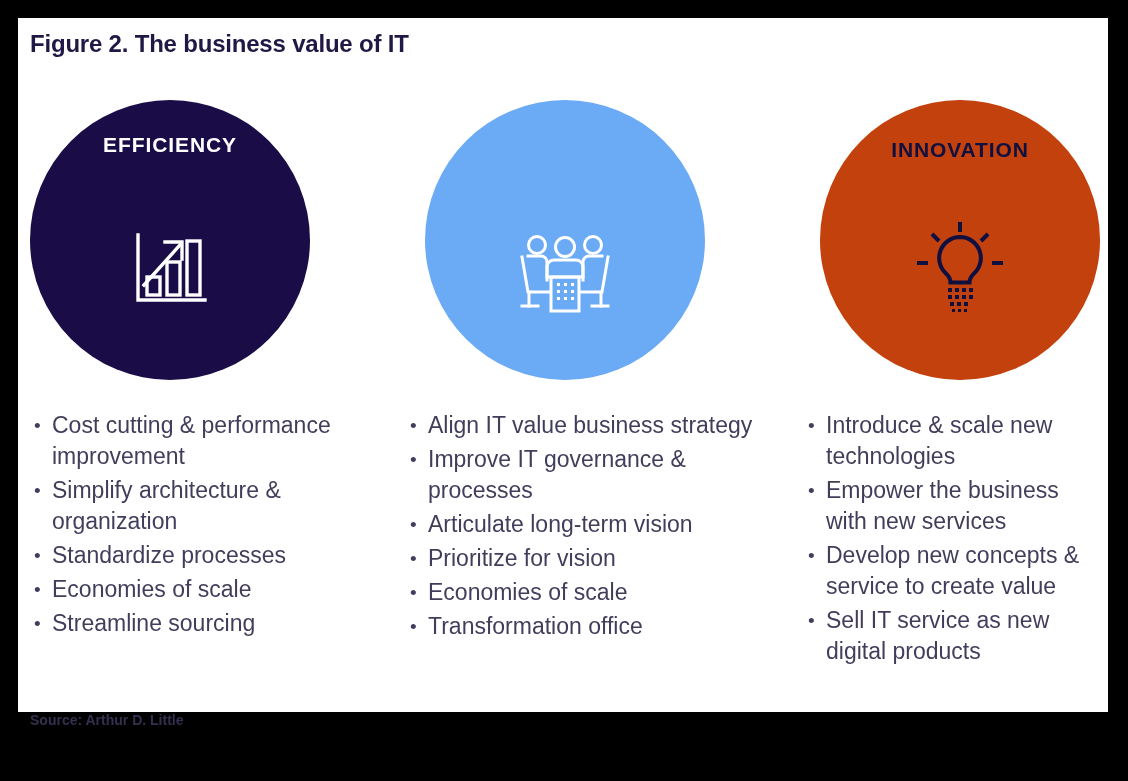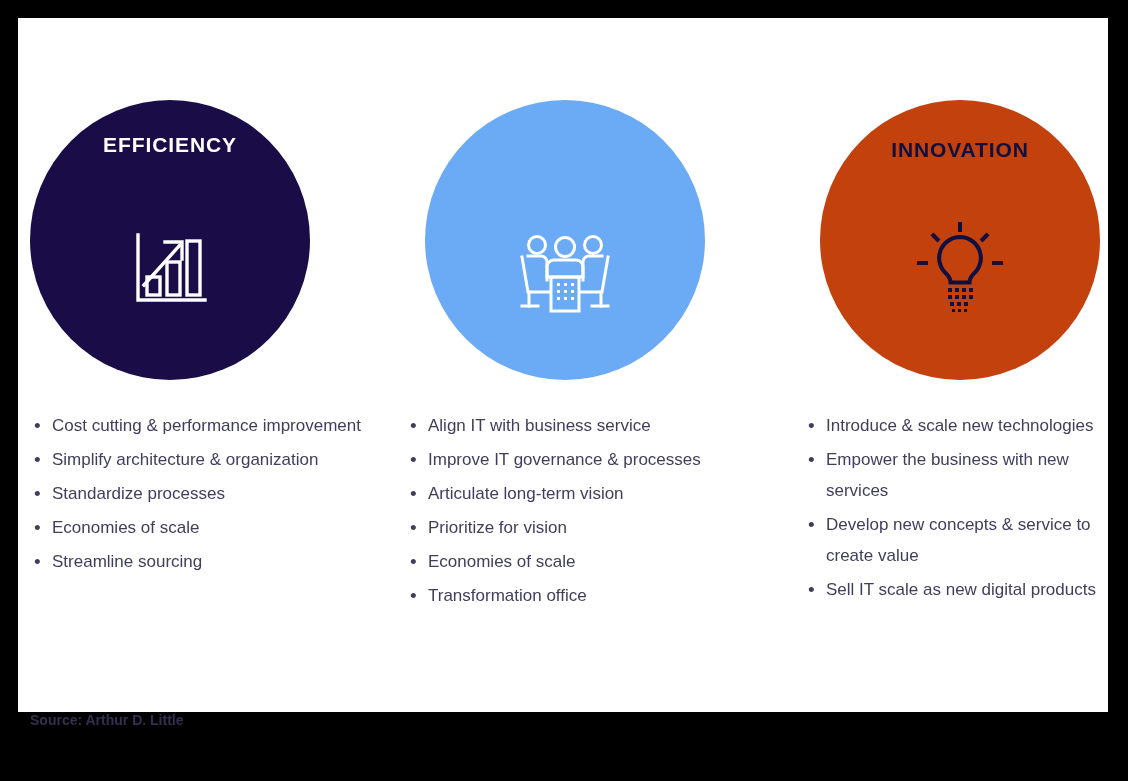--- a/index.html
+++ b/index.html
@@ -112,41 +112,42 @@
     width: 22px;
     font-size: 19px;
     line-height: 31px;
     color: #413E5B;
     text-align: left;
     padding-left: 4px;
   }
 
   .bullet-text {
     flex: 1 1 auto;
-    font-size: 17px;
+    font-size: 23px;
     line-height: 31px;
     color: #413E5B;
   }
 
   
   #source-note {
     position: absolute;
     left: 12px;
     top: 654px;
     font-size: 14px;
     font-weight: bold;
     color: #333050;
     margin-top: 40px;
   }
 </style>
 </head>
 <body>
 
 <div id="figure-frame">
 
+  <div id="figure-title">Figure 2. The business value of IT</div>
 
   <div id="circle-row">
 
     <div class="pillar-circle pos-0" style="background:#1A0D47;">
       <div class="pillar-label" style="color:#ffffff;">EFFICIENCY</div>
       <div class="pillar-icon">
         <svg width="78" height="78" viewBox="0 0 78 78" fill="none" stroke="#ffffff" stroke-width="3.4" stroke-linecap="square" stroke-linejoin="miter">
 
           <polyline points="7,6 7,71 74,71"></polyline>
 
@@ -256,21 +257,21 @@
       </div>
       <div class="bullet-item">
         <span class="bullet-dot">•</span>
         <span class="bullet-text">Streamline sourcing</span>
       </div>
     </div>
 
     <div class="bullet-column col-1">
       <div class="bullet-item">
         <span class="bullet-dot">•</span>
-        <span class="bullet-text">Align IT with business service</span>
+        <span class="bullet-text">Align IT value business strategy</span>
       </div>
       <div class="bullet-item">
         <span class="bullet-dot">•</span>
         <span class="bullet-text">Improve IT governance &amp; processes</span>
       </div>
       <div class="bullet-item">
         <span class="bullet-dot">•</span>
         <span class="bullet-text">Articulate long-term vision</span>
       </div>
       <div class="bullet-item">
@@ -295,21 +296,21 @@
       <div class="bullet-item">
         <span class="bullet-dot">•</span>
         <span class="bullet-text">Empower the business with new services</span>
       </div>
       <div class="bullet-item">
         <span class="bullet-dot">•</span>
         <span class="bullet-text">Develop new concepts &amp; service to create value</span>
       </div>
       <div class="bullet-item">
         <span class="bullet-dot">•</span>
-        <span class="bullet-text">Sell IT scale as new digital products</span>
+        <span class="bullet-text">Sell IT service as new digital products</span>
       </div>
     </div>
 
   </div>
 
   <div id="source-note">Source: Arthur D. Little</div>
 
 </div>
 
 </body></html>

